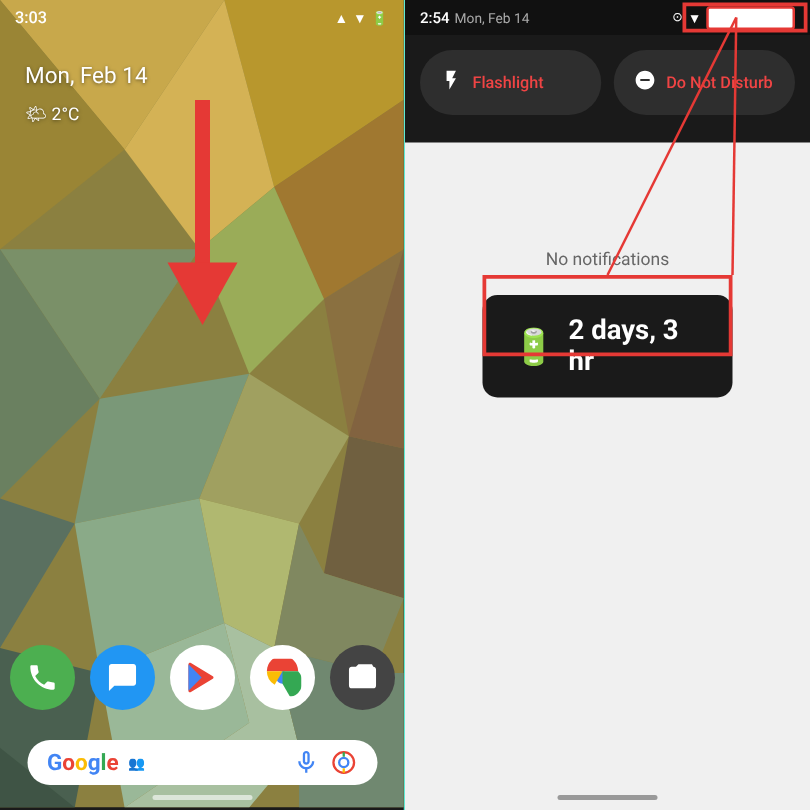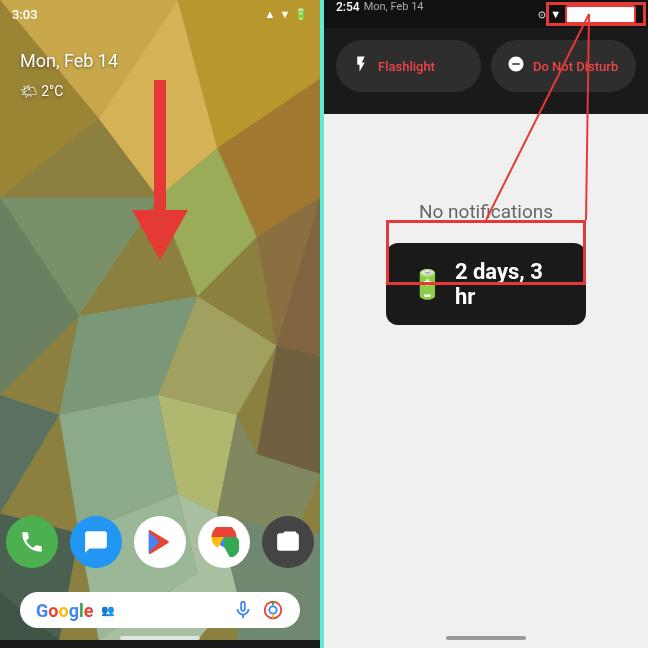--- a/index.html
+++ b/index.html
@@ -12,21 +12,21 @@
       overflow: hidden;
     }
 
     
     .phone-left {
       width: 324px;
       height: 648px;
       background: #1a1a1a;
       position: relative;
       overflow: hidden;
-      border-right: 4px solid #5eead4;
+      border-right: 1px solid #5eead4;
     }
     .phone-left .status-bar {
       position: absolute;
       top: 0; left: 0; right: 0;
       height: 28px;
       display: flex;
       align-items: center;
       padding: 0 12px;
       z-index: 10;
     }
@@ -135,20 +135,21 @@
       position: relative;
       overflow: hidden;
     }
 
     .phone-right .status-bar {
       position: absolute;
       top: 0; left: 0; right: 0;
       height: 28px;
       background: #111;
       display: flex;
+      align-items: center;
       padding: 0 12px;
       z-index: 10;
     }
     .phone-right .status-time {
       color: #fff;
       font-size: 12px;
       font-weight: 500;
     }
     .phone-right .status-right {
       margin-left: auto;
@@ -217,21 +218,21 @@
       position: absolute;
       top: 180px;
       left: 0; right: 0; bottom: 0;
       background: #f0f0f0;
       border-radius: 20px 20px 0 0;
       padding: 20px;
     }
     .no-notifications {
       text-align: center;
       color: #666;
-      font-size: 19px;
+      font-size: 14px;
       margin-bottom: 20px;
     }
 
     
     .battery-callout {
       background: #1a1a1a;
       border-radius: 12px;
       padding: 16px 24px;
       display: flex;
       align-items: center;

